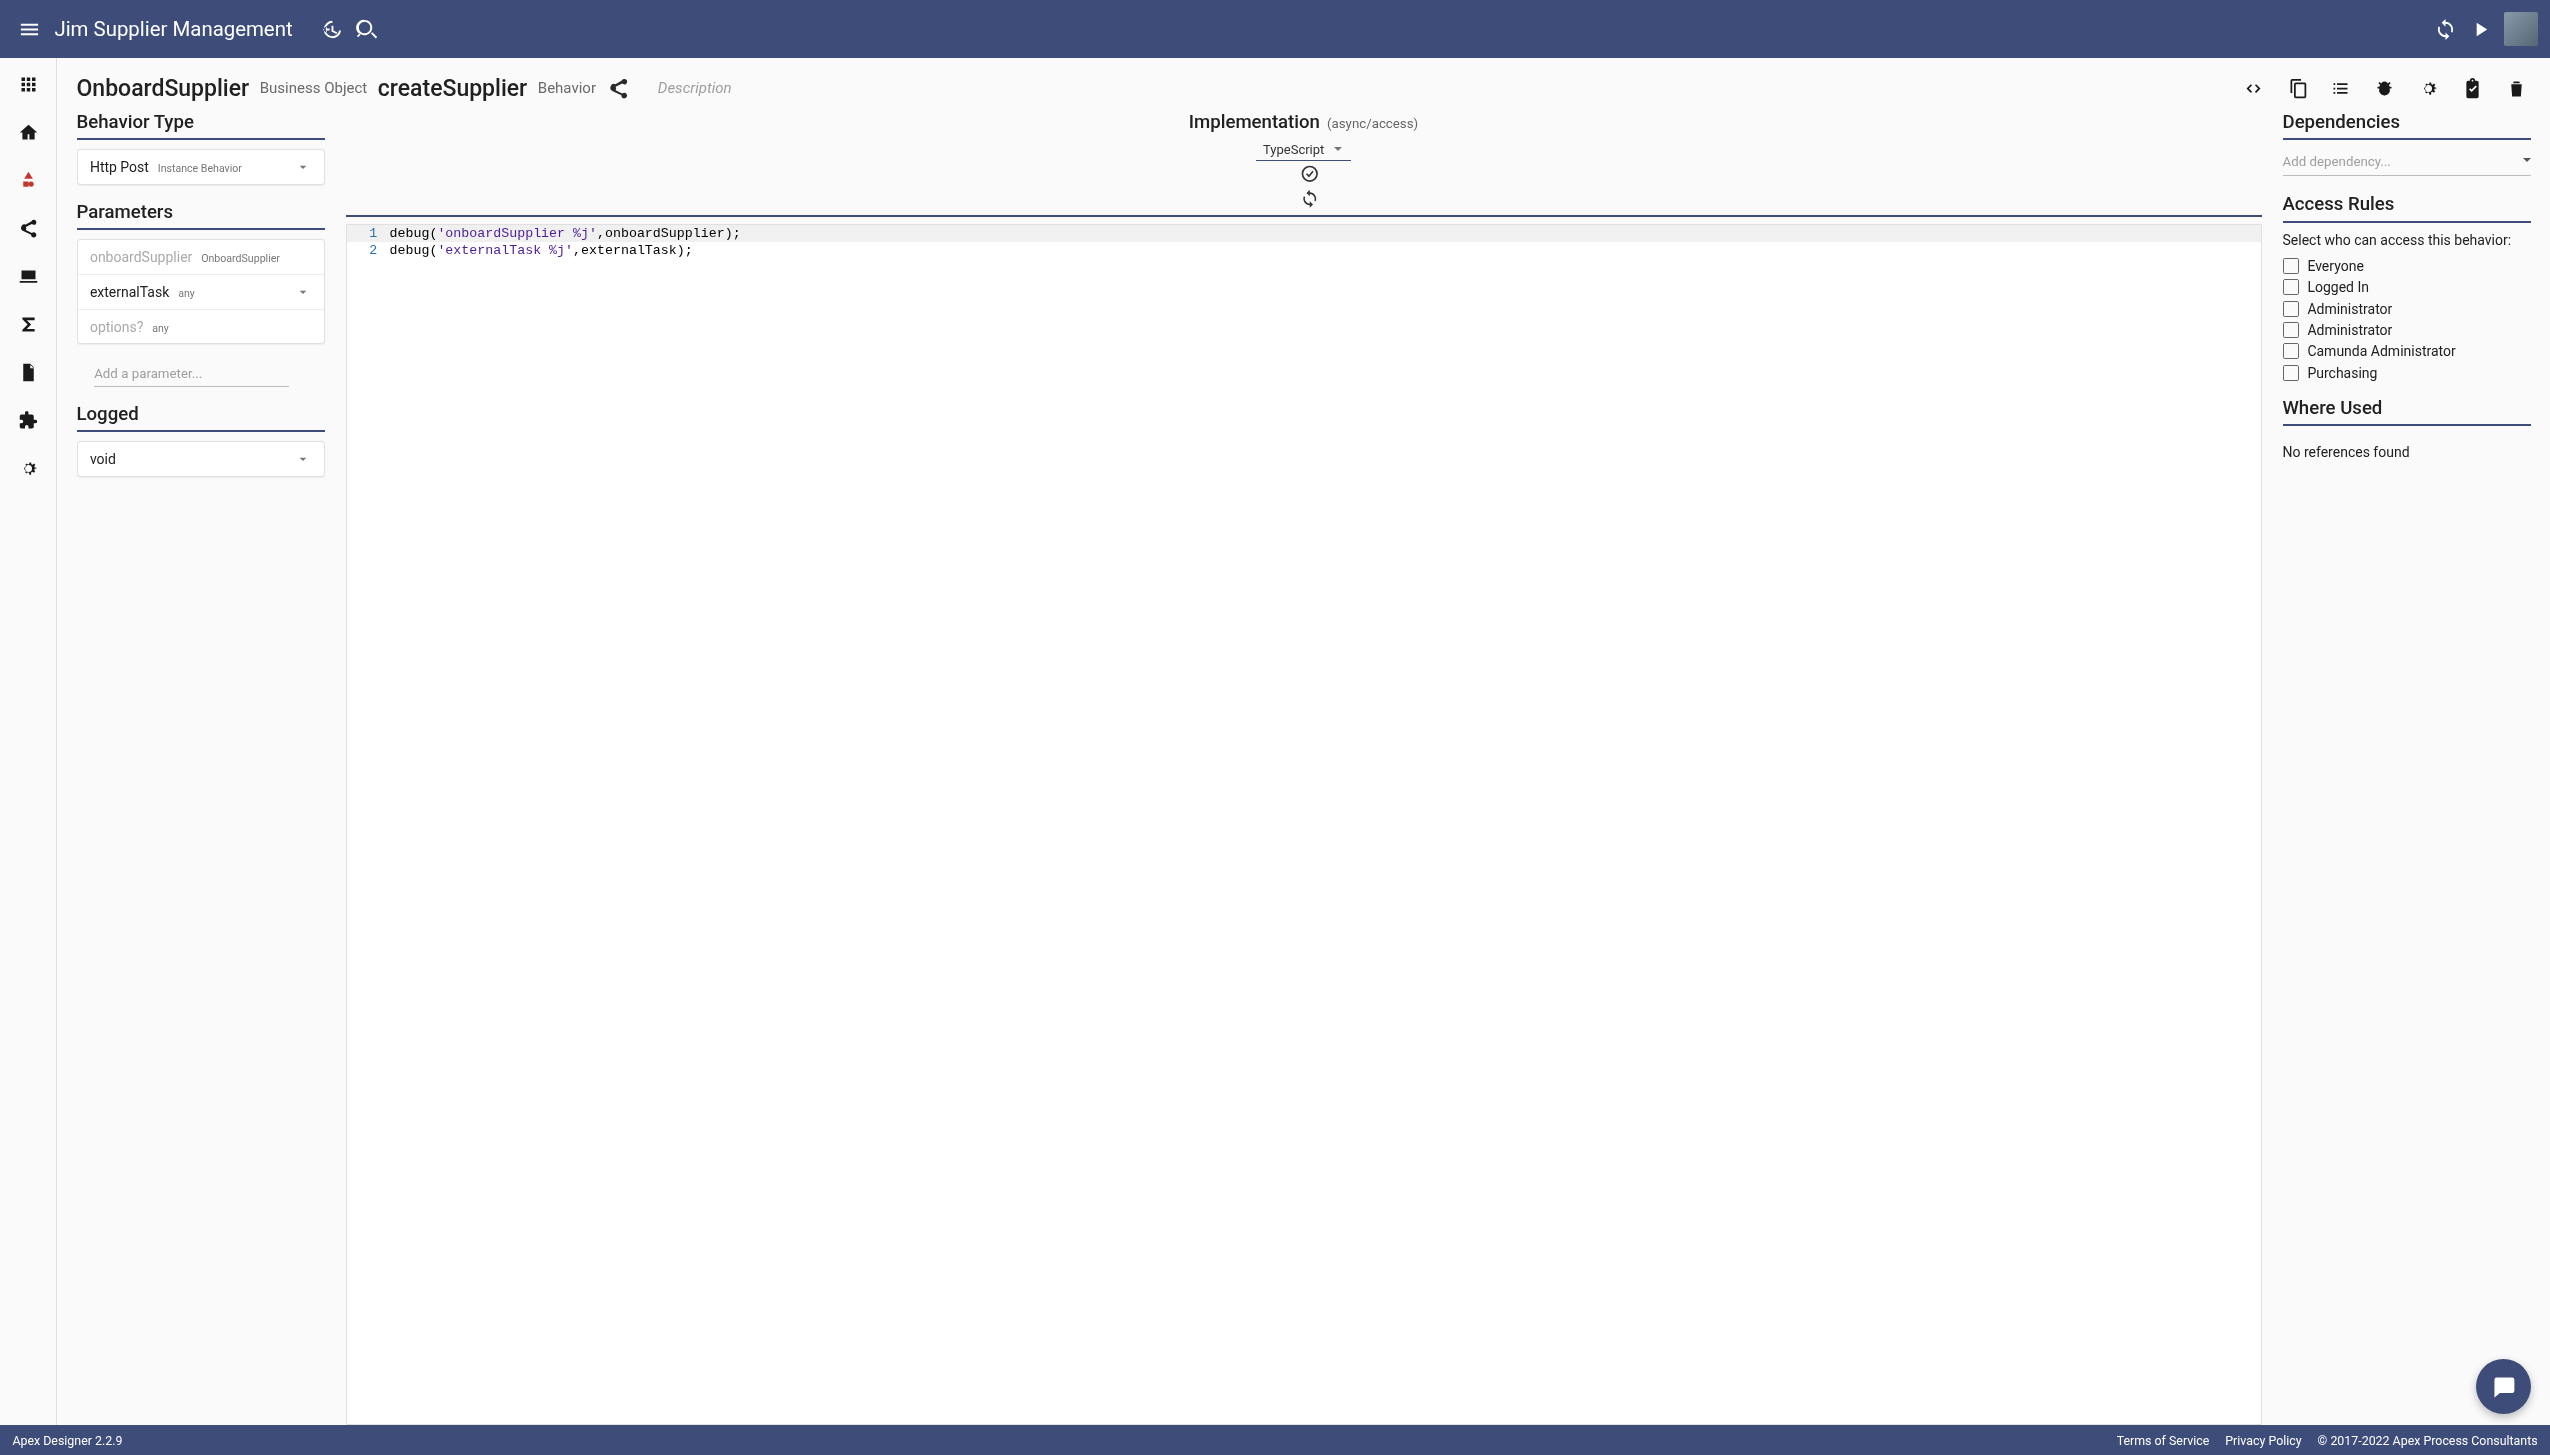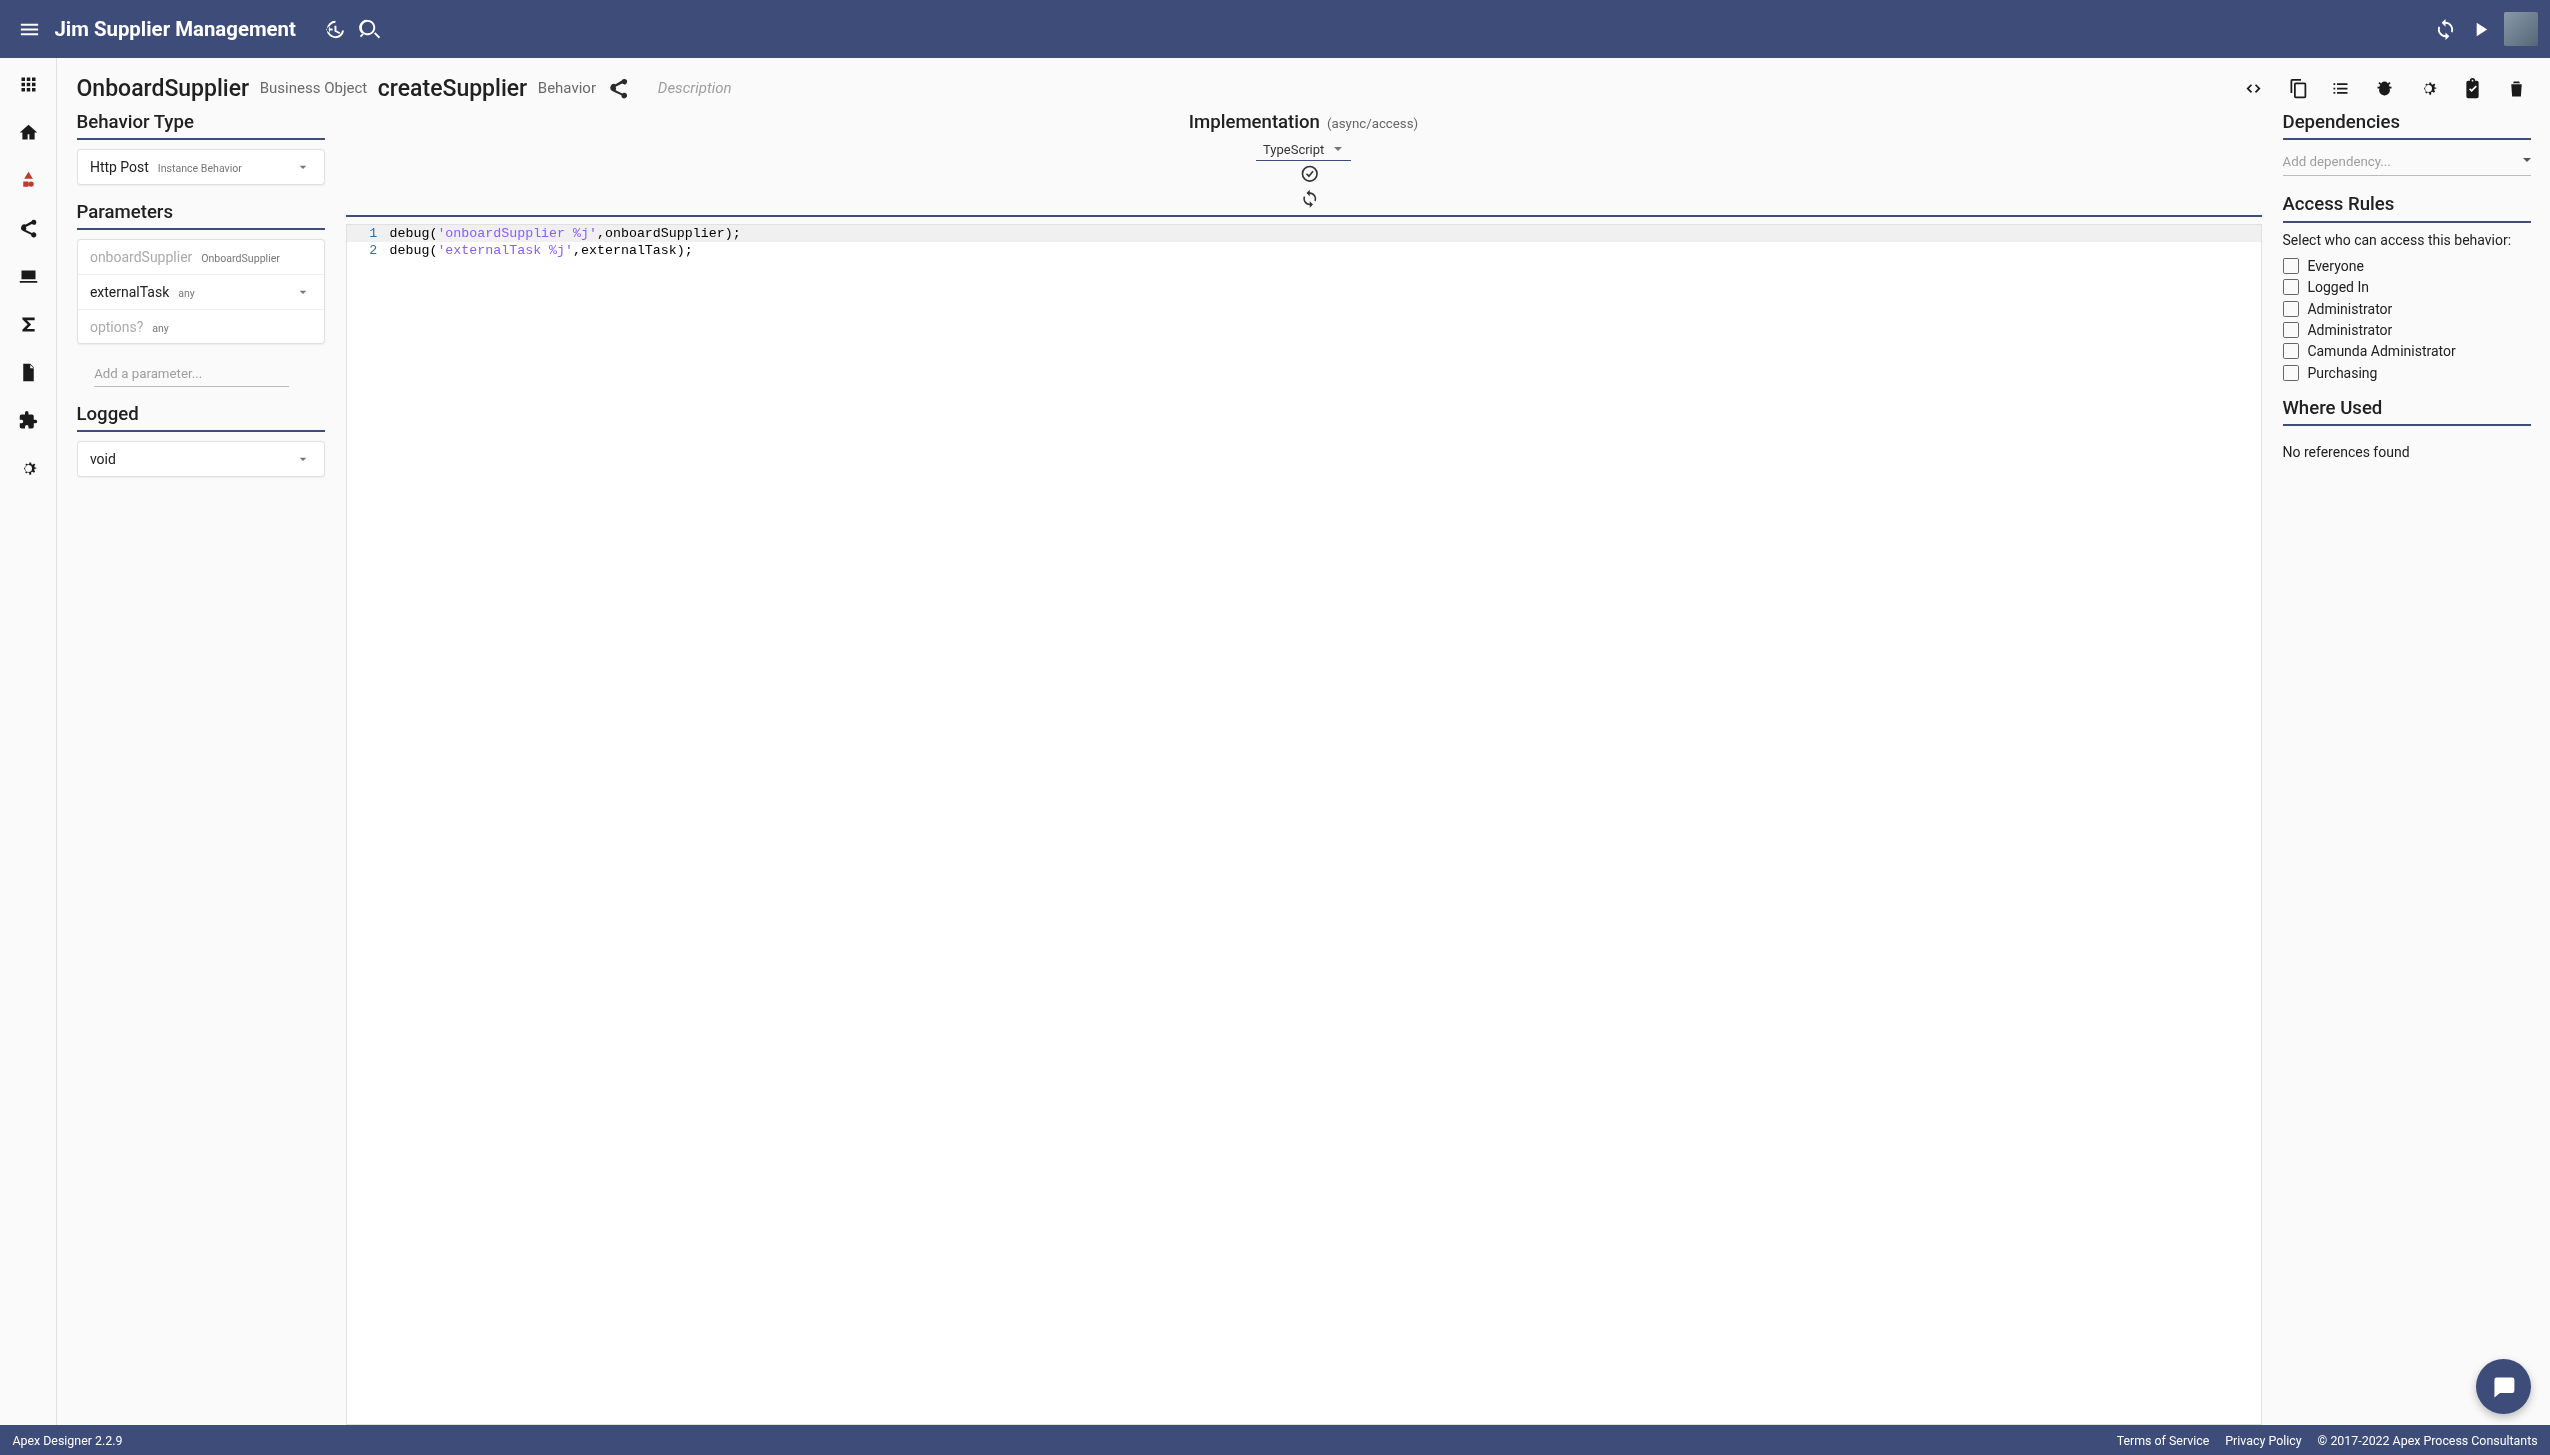--- a/index.html
+++ b/index.html
@@ -1,20 +1,20 @@
 <!DOCTYPE html>
 <html style="font-size:14px"><head>
 <meta charset="utf-8">
 <style>
 * { box-sizing: border-box; margin: 0; padding: 0; }
 html, body { height: 100%; font-family: Roboto, Arial, sans-serif; background: #fafafa; color: #212121; }
 
 
 .topbar { display: flex; align-items: center; height: 58px; background: #3e4c7a; color: #fff; padding: 0 12.4px; }
-.topbar .title { font-size: 20.4px; font-weight: 700; margin-left: 7px; }
+.topbar .title { font-size: 20.4px; font-weight: 400; margin-left: 7px; }
 .topbar .ticon { width: 35px; height: 35px; display: inline-flex; align-items: center; justify-content: center; cursor: pointer; border-radius: 50%; }
 .topbar .ticon svg { width: 23px; height: 23px; fill: #fff; }
 .topbar .spacer { flex: 1; }
 .topbar .avatar { width: 34px; height: 34px; border-radius: 1.8px; background: linear-gradient(135deg,#8899aa,#556677); margin-left: 5.3px; }
 
 
 .layout { display: flex; height: calc(100% - 58px - 30px); }
 .sidebar { width: 57px; background: #fafafa; border-right: 0.9px solid #e0e0e0; display: flex; flex-direction: column; align-items: center; padding-top: 14px; gap: 23px; }
 .sidebar .sicon { width: 25px; height: 25px; display: flex; align-items: center; justify-content: center; cursor: pointer; }
 .sidebar .sicon svg { width: 21px; height: 21px; fill: #1a1a1a; }
@@ -61,21 +61,21 @@
 .impl-row .lang::after { content:""; position:absolute; right:8.9px; top:8.9px; border:4.4px solid transparent; border-top-color:#777; }
 .impl-row .ricon { width:25px;height:25px;display:flex;align-items:center;justify-content:center;margin-left:12.4px;cursor:pointer; }
 .impl-row .ricon svg { width:19.5px;height:19.5px;fill:#333; }
 .implunder { border-bottom:2.7px solid #3e4c7a; margin-top:3.5px; margin-bottom:7px; }
 
 .editor { flex:1; background:#fff; border:0.9px solid #e0e0e0; font-family: "Courier New", monospace; font-size:13.3px; line-height:17.7px; overflow:auto; }
 .gline { display:flex; }
 .gline:first-child { background:#f0f0f0; }
 .gnum { width:43px; text-align:right; padding-right:12.4px; color:#2571b0; user-select:none; }
 .gcode { white-space:pre; }
-.str { color:#8b5cf6;text-align:right; }
+.str { color:#4c1d95;text-align:right; }
 .fn { color:#000; }
 
 
 .depinput { display:flex; align-items:center; border-bottom:0.9px solid #bbb; padding:5.3px 0; margin-bottom:17.7px; font-size:13.3px; color:#9e9e9e; }
 .depinput .dd { margin-left:auto; border:4.4px solid transparent; border-top-color:#555; }
 
 .help { font-size:14px; margin:8.9px 0 10.6px; }
 .chk { display:flex; align-items:center; font-size:14px; margin-bottom:5.3px; }
 .chk .box { width:16px;height:16px;border:1.8px solid #666; margin-right:8.9px; border-radius:1.8px; flex-shrink:0; }
 

